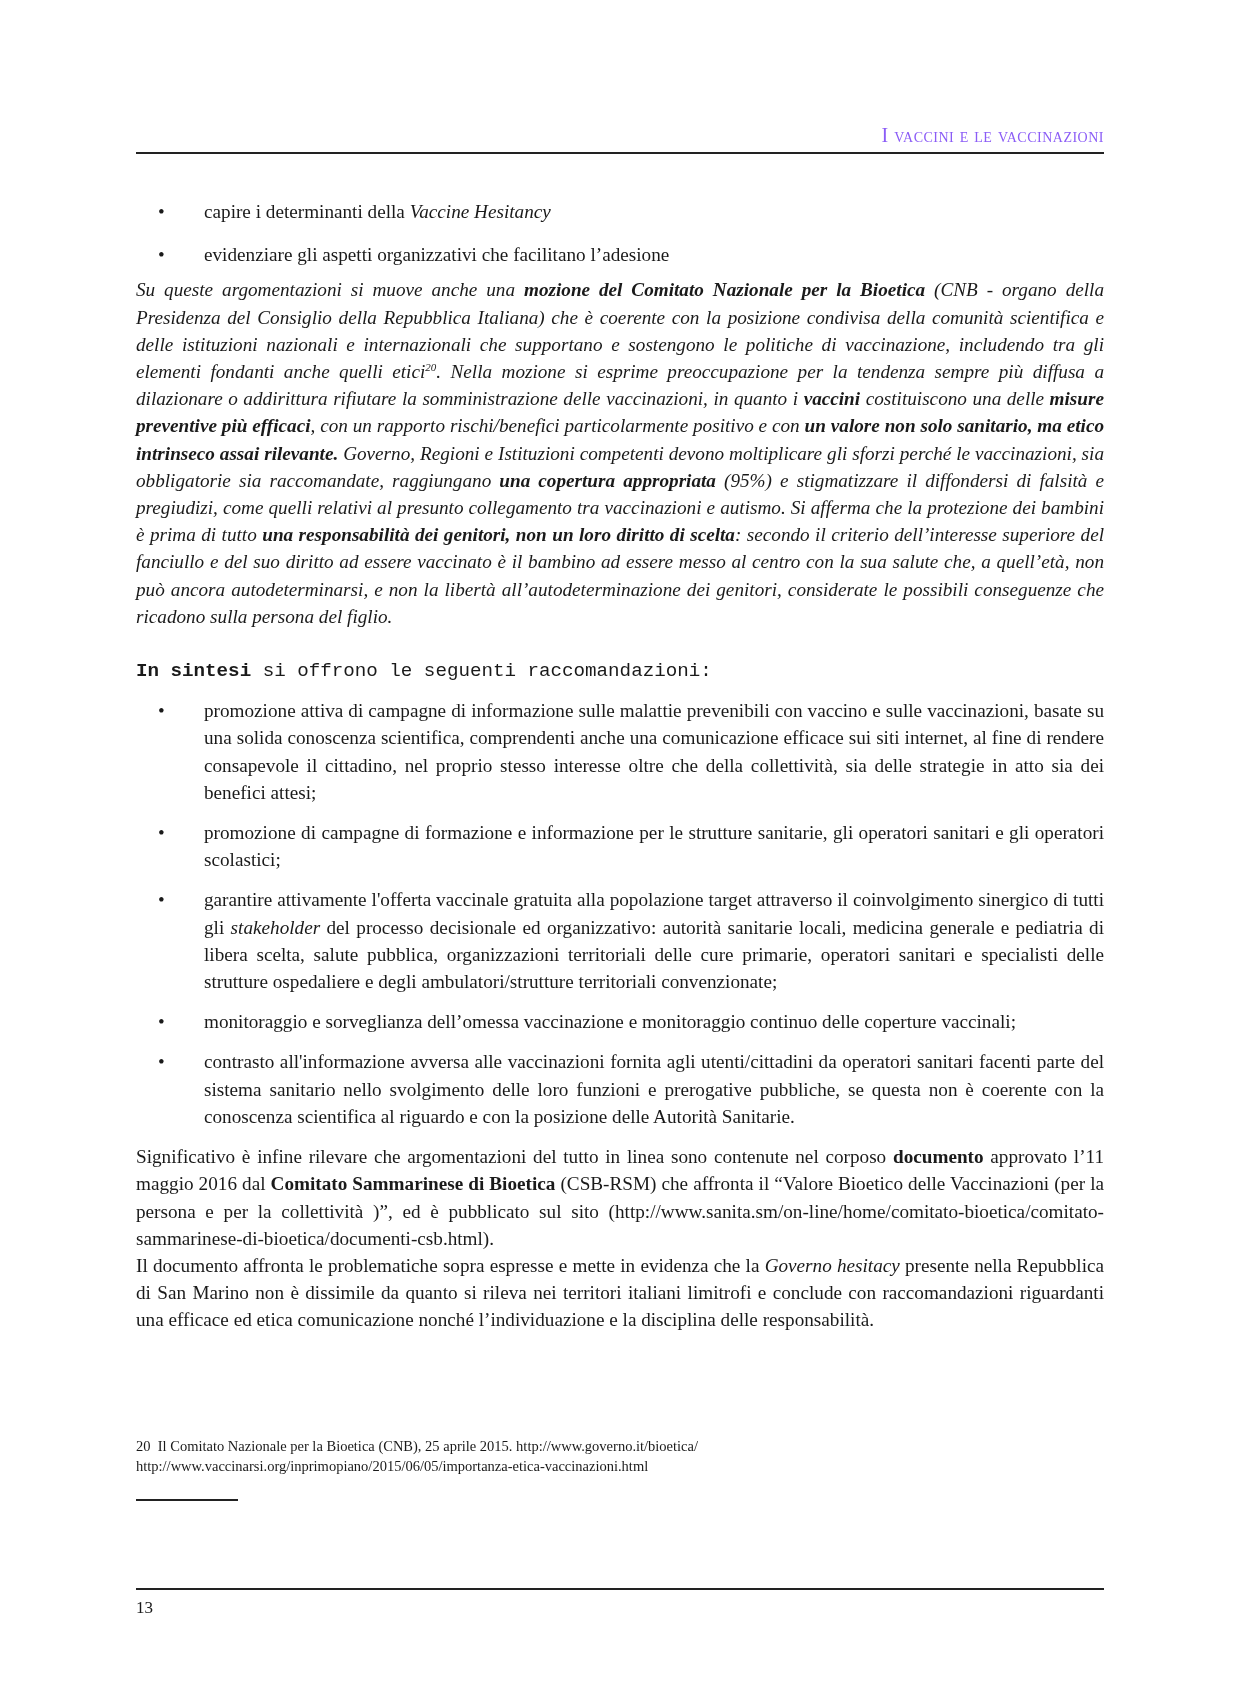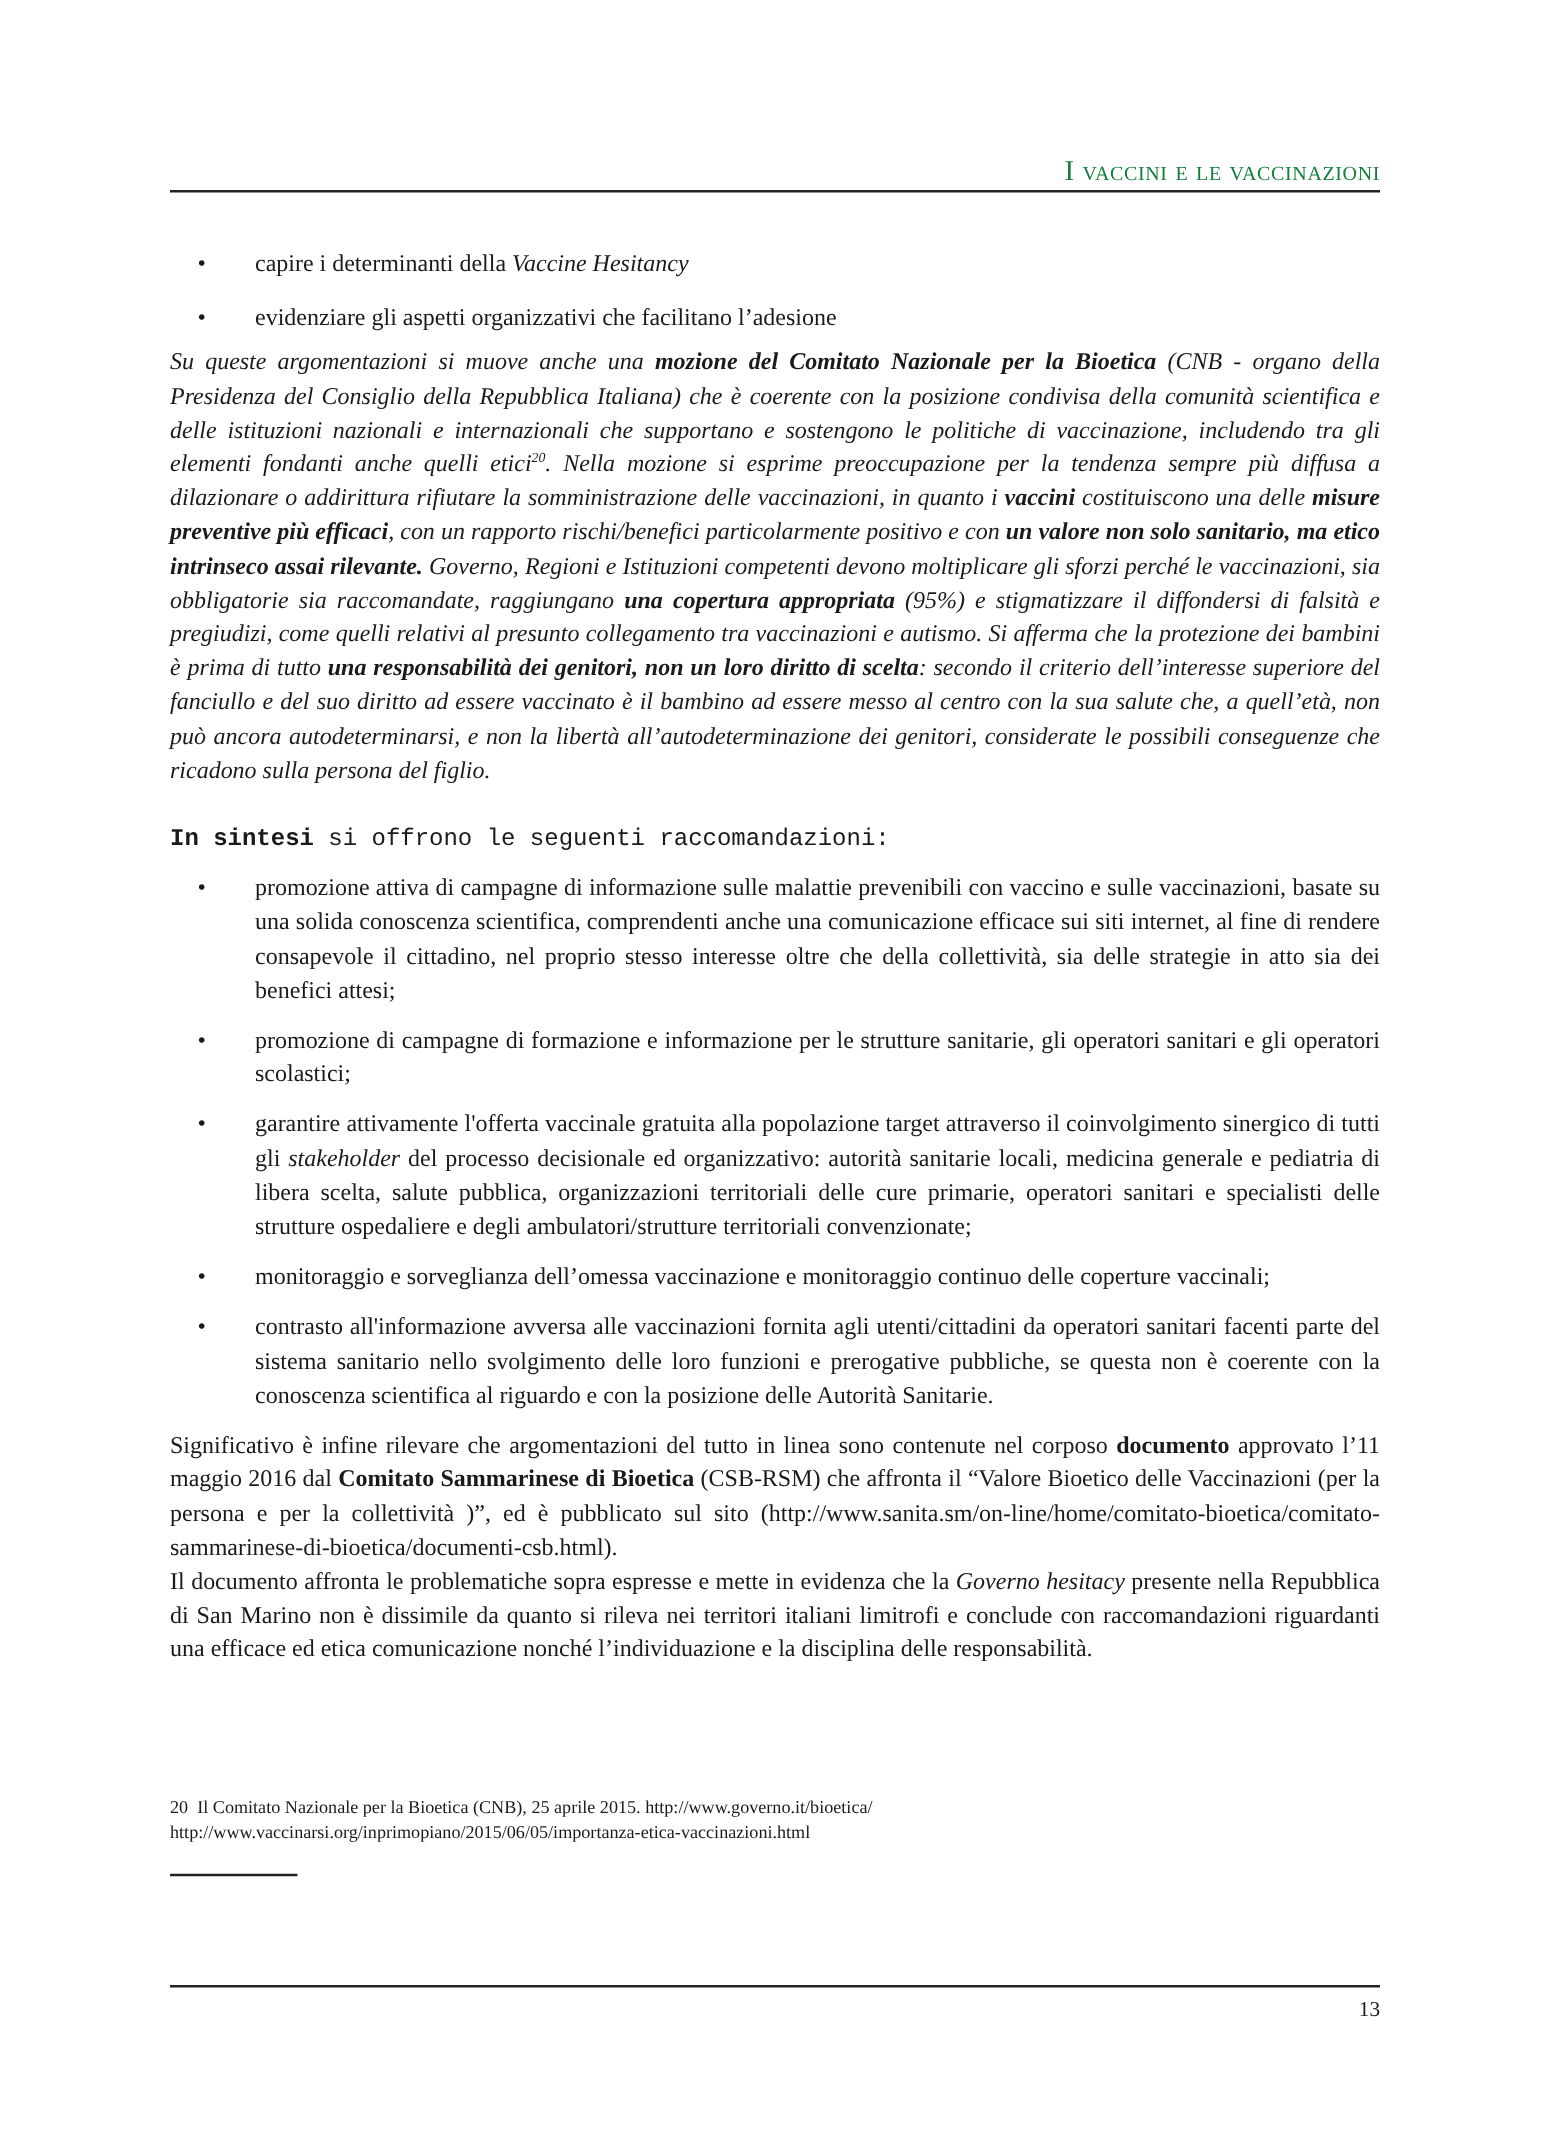--- a/index.html
+++ b/index.html
@@ -1,36 +1,36 @@
 <!DOCTYPE html>
 <html><head>
 <meta charset="utf-8">
 <style>
   html, body { margin: 0; padding: 0; background: #ffffff; }
   body { width: 1240px; height: 1708px; position: relative; overflow: hidden;
          font-family: "Liberation Serif", "DejaVu Serif", serif; color: #1a1a1a; }
   .page { position: absolute; left: 136px; width: 968px; top: 0; }
-  .running-head { position: absolute; top: 124px; right: 0; font-size: 23px; font-variant: small-caps; letter-spacing: 0.5px; color: #15803d; }
+  .running-head { position: absolute; top: 124px; right: 0; font-size: 20px; font-variant: small-caps; letter-spacing: 0.5px; color: #8b5cf6; }
   .rule-top { position: absolute; top: 152px; left: 0; width: 968px; height: 2px; background: #222; }
   .body { position: absolute; top: 182px; left: 0; width: 968px; font-size: 19.2px; line-height: 27.2px; text-align: justify; }
   ul.bl { list-style: none; margin: 0; padding: 0; }
   ul.bl li { position: relative; padding-left: 68px; }
   ul.bl li::before { content: "\2022"; position: absolute; left: 22px; top: 0; }
   ul.top li { margin-bottom: 8px; margin-top: 16px; }
   ul.rec li { margin-bottom: 13px; }
   p { margin: 0; }
   .p1 { margin-top: 6px; font-style: italic; }
   .p2 { margin-top: 28px; margin-bottom: 12px; font-family: Liberation Mono, monospace; }
   .p3 { margin-top: 2px; }
   b { font-weight: bold; }
   sup { font-size: 11px; line-height: 0; vertical-align: super; }
   .fn-rule { position: absolute; top: 1499px; left: 0; width: 102px; height: 2px; background: #222; }
   .footnote { position: absolute; top: 1436px; left: 0; width: 968px; font-size: 14.5px; line-height: 20px; }
   .rule-bottom { position: absolute; top: 1588px; left: 0; width: 968px; height: 2px; background: #222; }
-  .page-num { position: absolute; top: 1598px; left: 0; width: 968px; text-align: right; font-size: 17px; }
+  .page-num { position: absolute; top: 1598px; left: 0; width: 968px; text-align: left; font-size: 17px; }
 </style>
 </head>
 <body>
 
 <div class="page">
   <div class="running-head">I vaccini e le vaccinazioni</div>
   <div class="rule-top"></div>
 
   <div class="body">
     <ul class="bl top">

